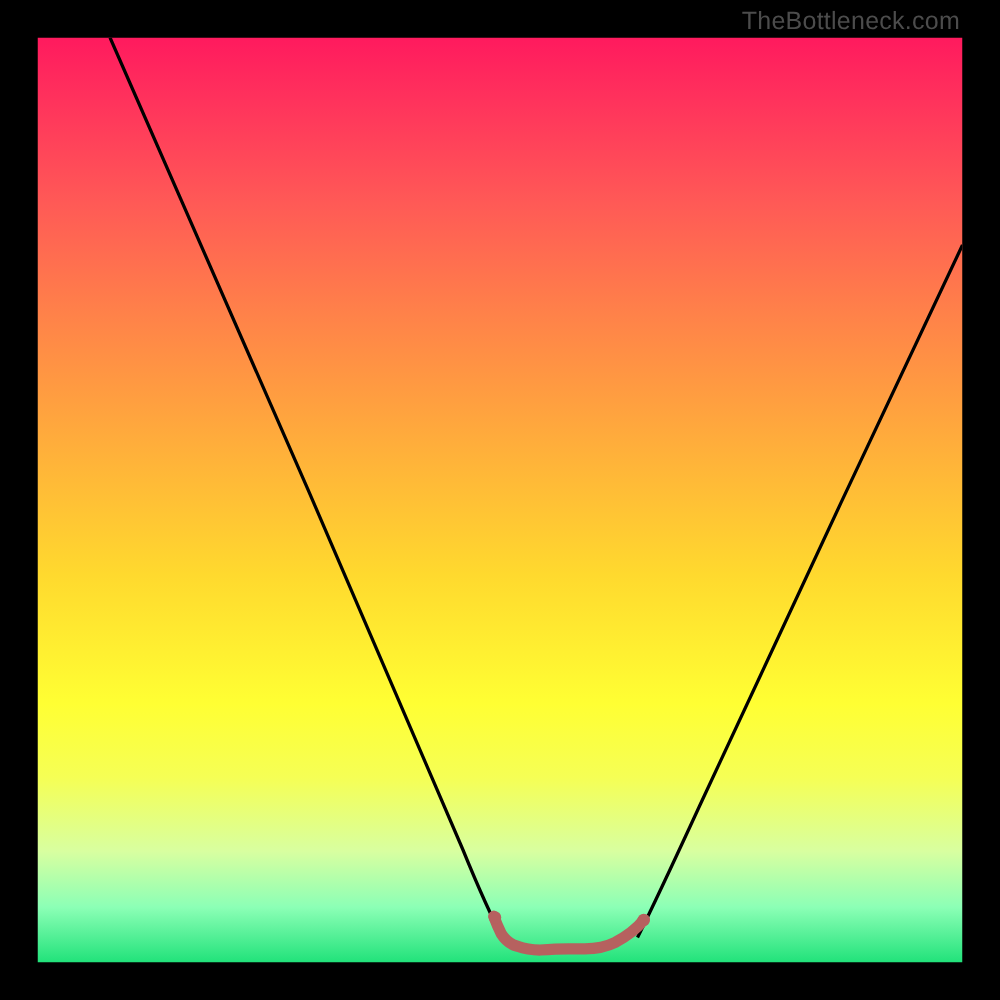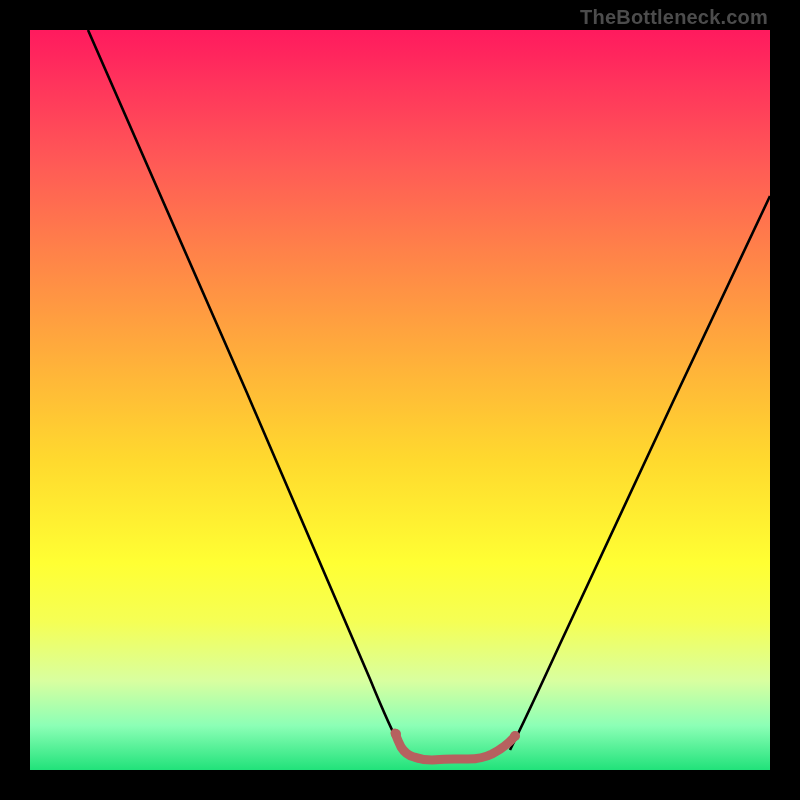--- a/index.html
+++ b/index.html
@@ -33,21 +33,21 @@
       #f5ff55 80%,
       #d8ffa0 88%,
       #8cffb6 94%,
       #21e27a 100%);
   }
   .watermark {
     position: absolute;
     top: 6px;
     right: 32px;
     font-size: 20px;
-    font-weight: 700;
+    font-weight: 400;
     color: #4c4c4c;
     letter-spacing: 0.2px;
     -webkit-font-smoothing: antialiased;
   }
   svg.curves {
     position: absolute;
     inset: 0;
   }
 </style>
 </head>

